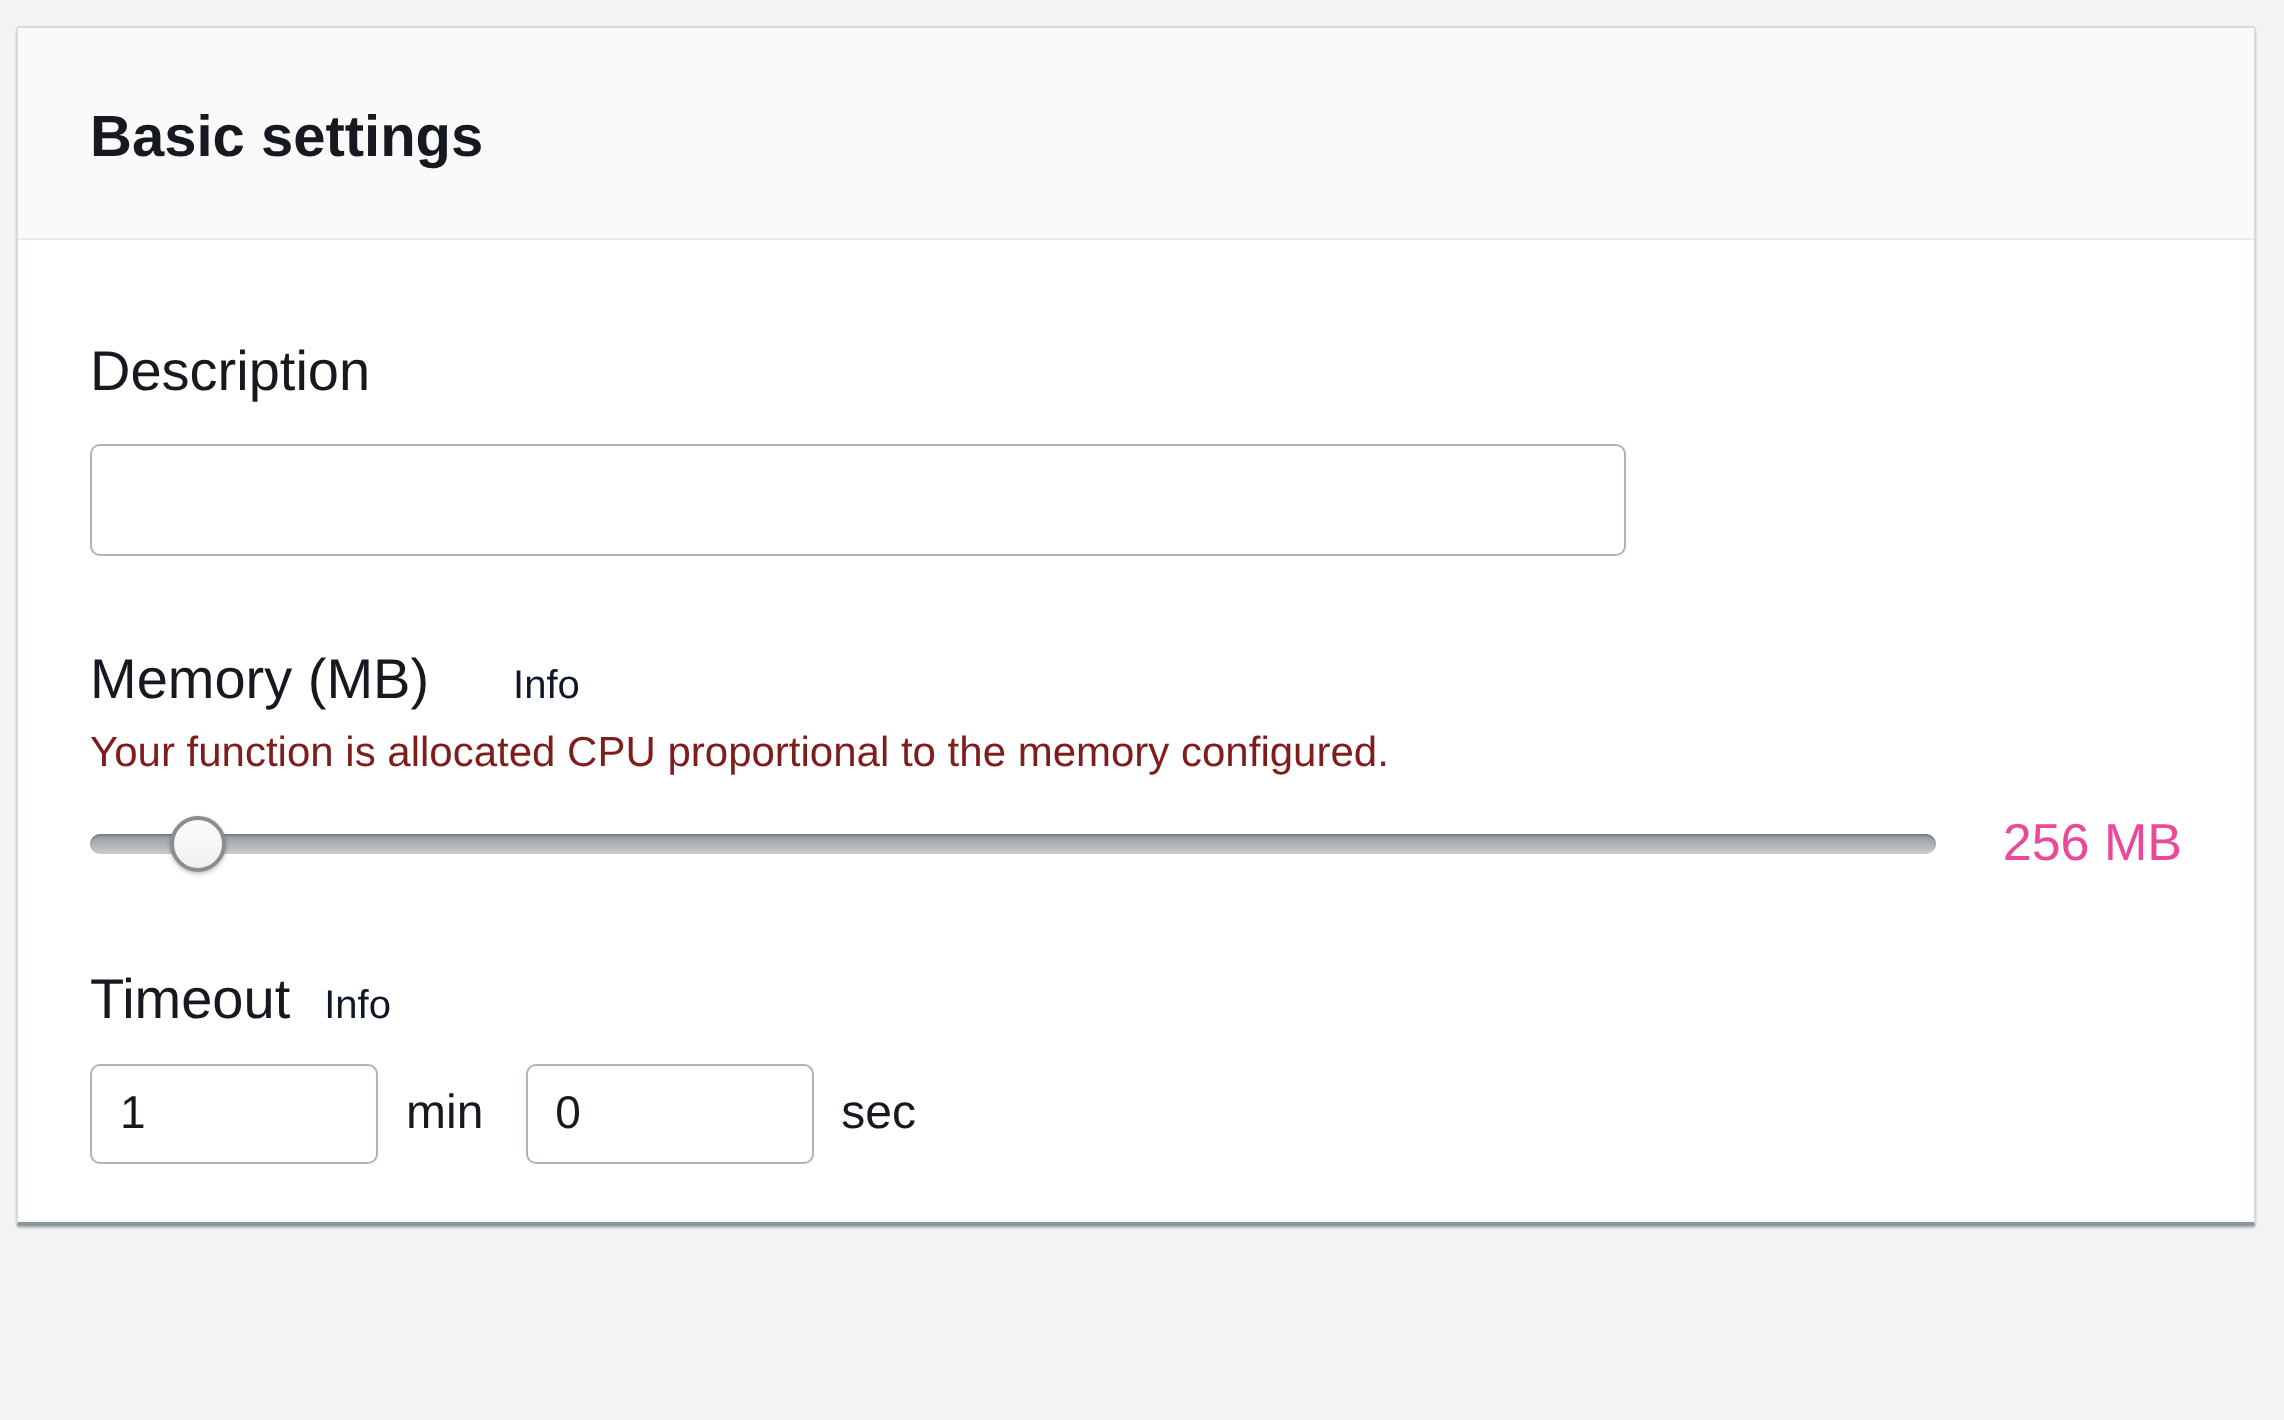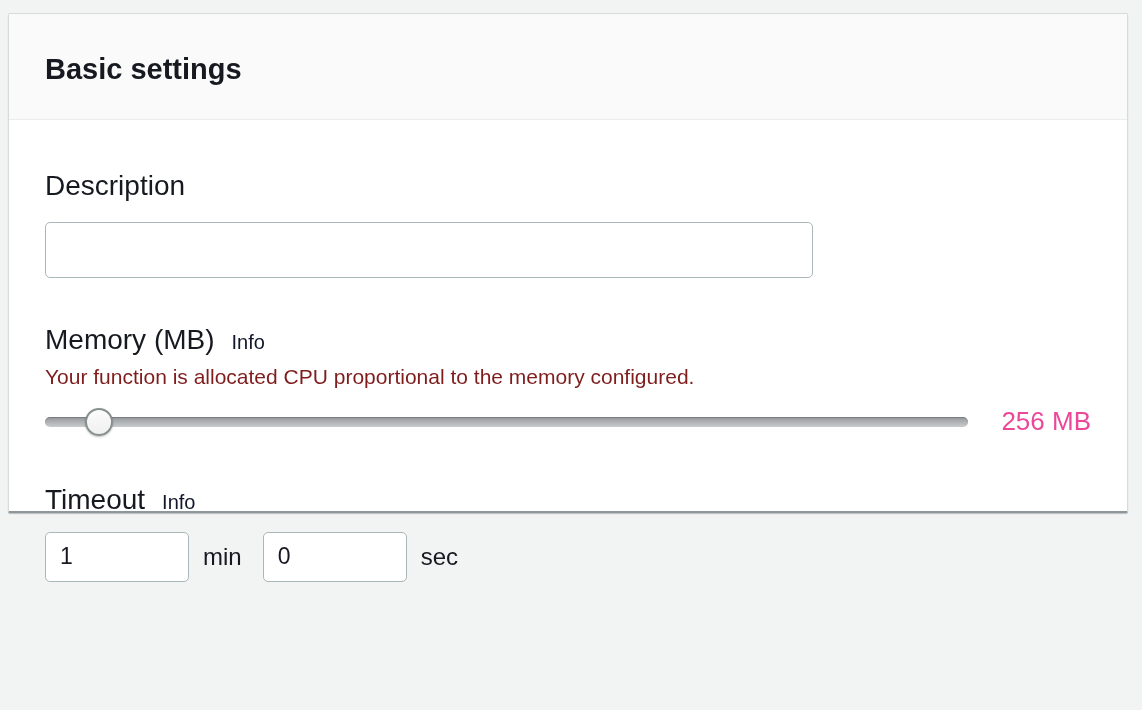--- a/index.html
+++ b/index.html
@@ -5,21 +5,21 @@
   * { margin: 0; padding: 0; box-sizing: border-box; }
   html, body {
     width: 1142px; height: 710px;
     background: #f2f3f3;
     font-family: "Liberation Sans", "DejaVu Sans", sans-serif;
     overflow: hidden;
   }
   .card {
     position: absolute;
     left: 8px; top: 13px;
-    width: 1120px; height: 500px;
+    width: 1120px; height: 600px;
     background: #ffffff;
     border: 1px solid #d5dbdb;
     border-bottom: 2px solid #8d979c;
     border-radius: 2px;
     box-shadow: 0 1px 1px 0 rgba(0,28,36,0.25);
   }
   .card-header {
     background: #fafafa;
     border-bottom: 1px solid #eaeded;
     padding: 40px 36px 33px 36px;
@@ -55,21 +55,21 @@
     border: 1px solid #aab7b8;
     border-radius: 5px;
     background: #ffffff;
     font-family: "Liberation Sans", "DejaVu Sans", sans-serif;
     font-size: 23px;
     color: #16191f;
     padding: 0 14px;
     outline: none;
   }
 
-  .memory-label-row { margin-top: 46px; }
+  .memory-label-row { margin-top: 46px; gap: 25px; }
   .help-text {
     margin-top: 8px;
     font-size: 21px;
     line-height: 26px;
     color: #7f1d1d;
   }
   .slider-row {
     margin-top: 14px;
     display: flex;
     align-items: center;

